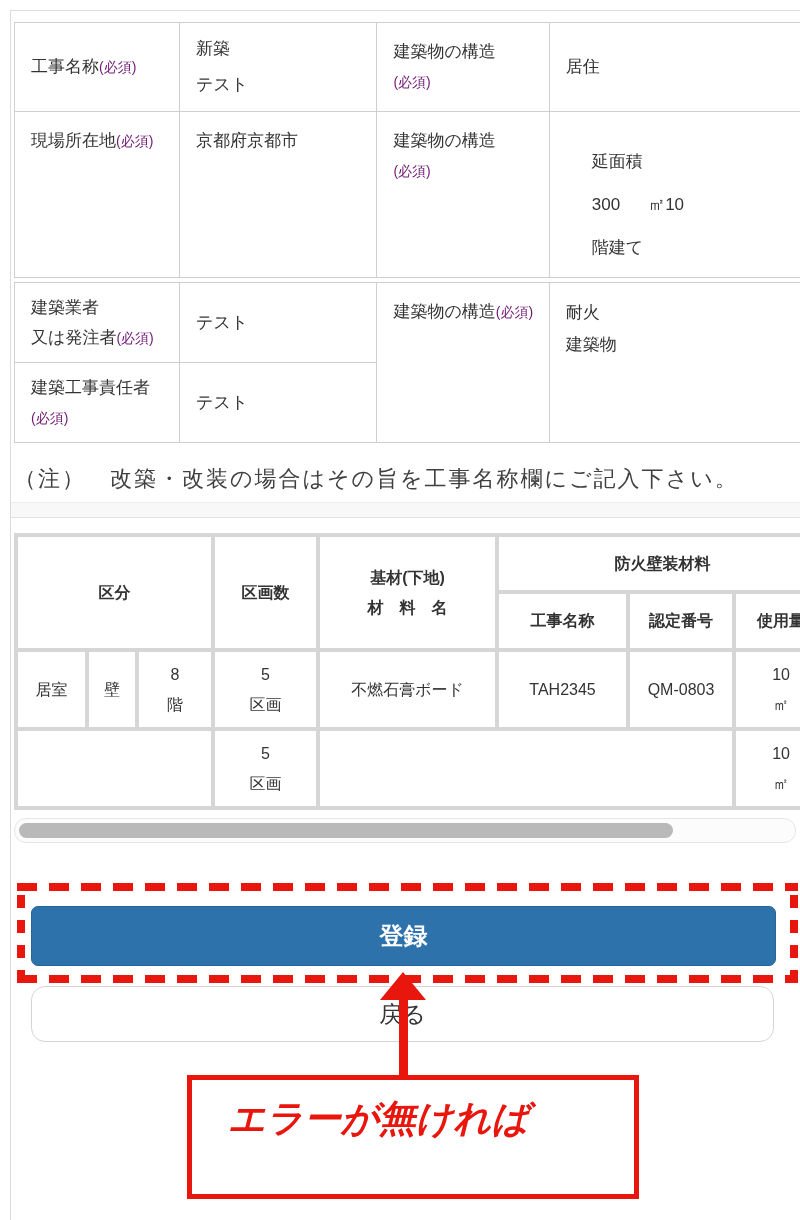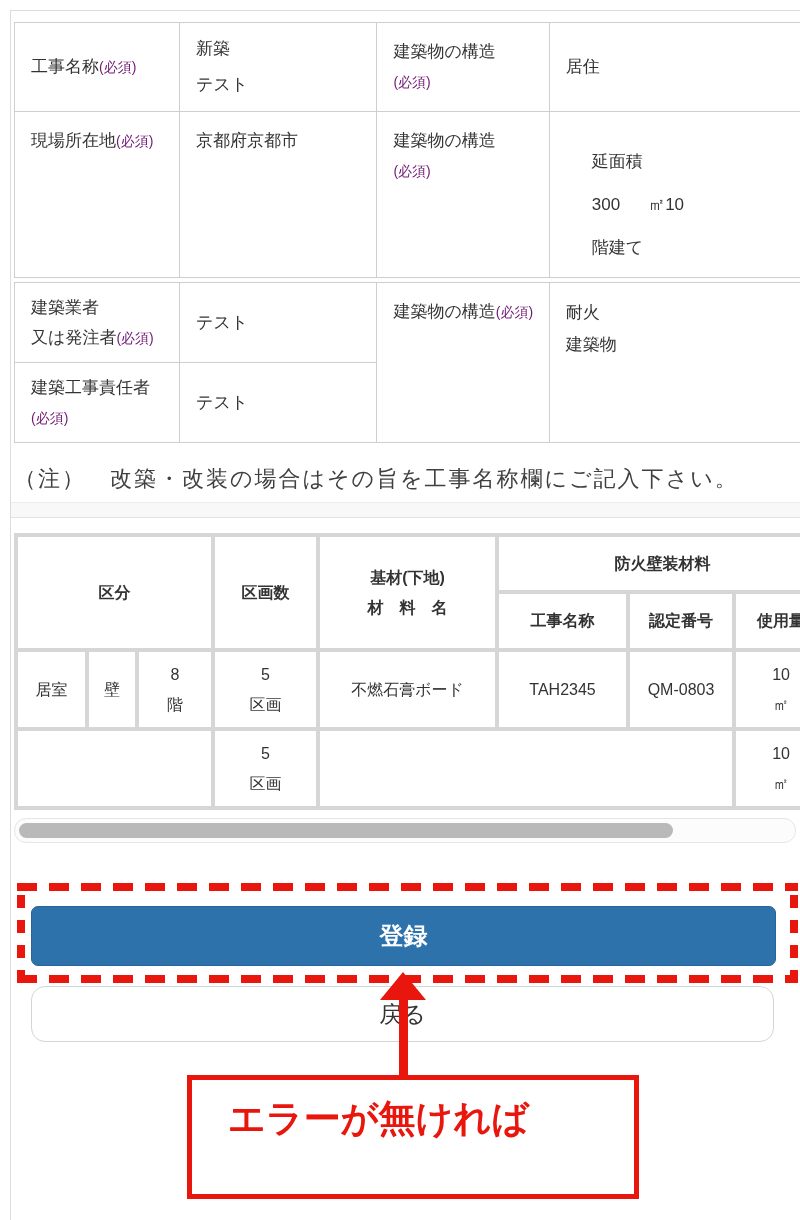--- a/index.html
+++ b/index.html
@@ -64,21 +64,21 @@
               color:#333; font-size:23px; text-align:center; line-height:54px; cursor:pointer; }
 
   
   .arrow-head { position:absolute; left:380px; top:972px; width:0; height:0; z-index:5;
                 border-left:23px solid transparent; border-right:23px solid transparent;
                 border-bottom:28px solid #e8160c; }
   .arrow-shaft { position:absolute; left:399px; top:998px; width:9px; height:80px; background:#e8160c; z-index:5; }
   .annotation-box { position:absolute; left:187px; top:1075px; width:452px; height:124px;
                     border:5px solid #e8160c; background:#fff; z-index:4;
                     padding:15px 0 0 36px; }
-  .annotation-box .ann-line { display:block; color:#e8160c; font-size:37px; font-weight:bold; line-height:47px; white-space:nowrap; }
+  .annotation-box .ann-line { display:block; color:#e8160c; font-size:37px; font-weight:bold; line-height:47px; white-space:nowrap;font-style:italic; }
 </style>
 </head>
 <body>
 
 <div class="page-frame"></div>
 
 <div class="t1-wrap">
   <table class="t1">
     <tbody>
         <tr class="row-h1">

